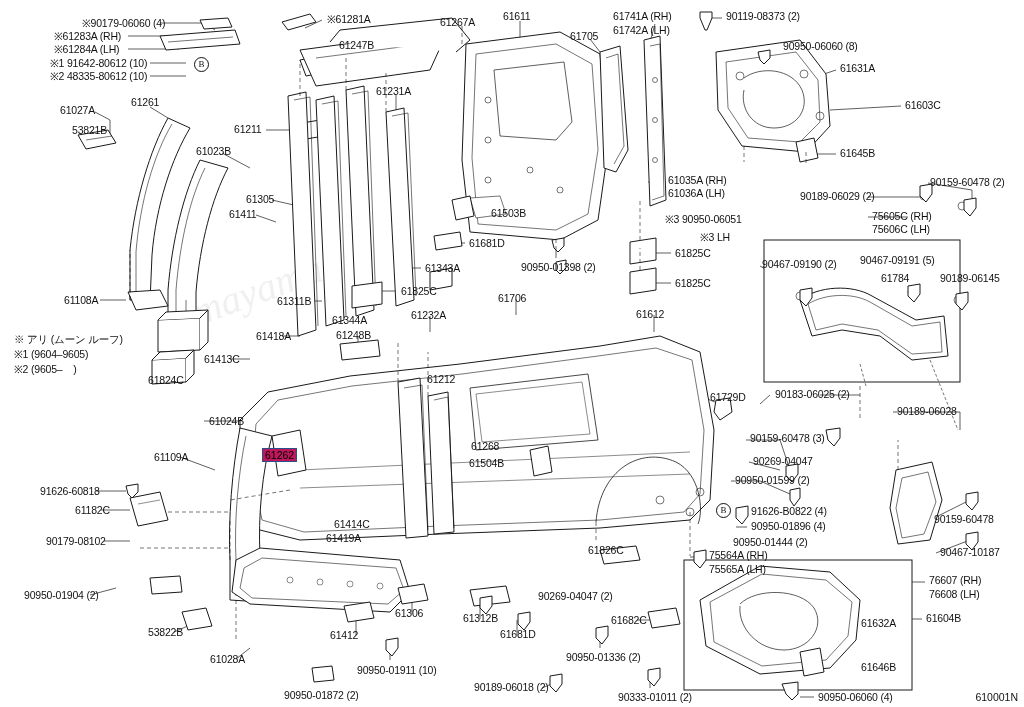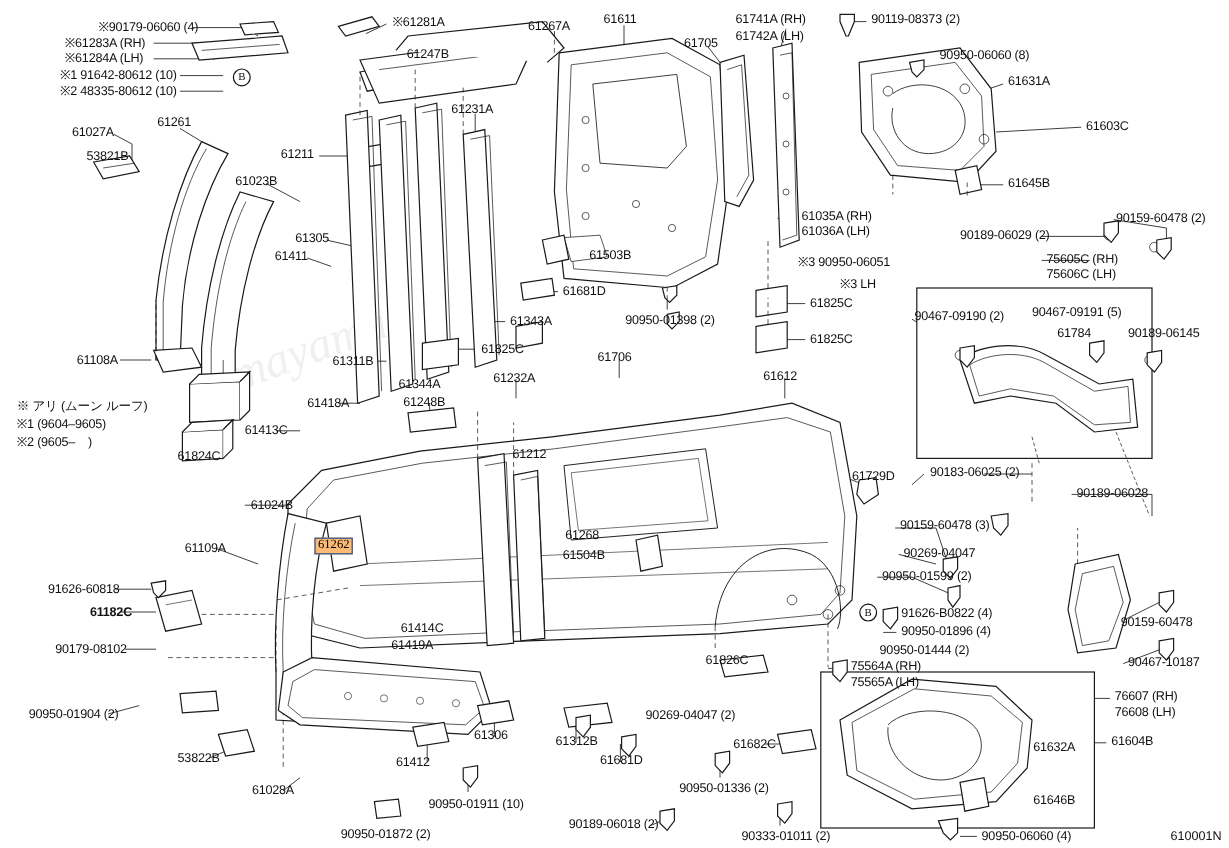--- a/index.html
+++ b/index.html
@@ -500,21 +500,21 @@
       <div class="lbl" style="left: 710px; top: 392px;">61729D</div>
       <div class="lbl" style="left: 897px; top: 406px;">90189-06028</div>
       <div class="lbl" style="left: 178px; top: 416px; margin-left: 31px;">61024B</div>
       <div class="lbl" style="left: 471px; top: 441px; text-align: right;">61268</div>
       <div class="lbl" style="left: 154px; top: 452px;">61109A</div>
       <div class="lbl" style="left: 469px; top: 458px;">61504B</div>
       <div class="lbl" style="left: 750px; top: 433px;">90159-60478 (3)</div>
       <div class="lbl" style="left: 753px; top: 456px;">90269-04047</div>
       <div class="lbl" style="left: 40px; top: 486px;">91626-60818</div>
       <div class="lbl" style="left: 735px; top: 475px;">90950-01599 (2)</div>
-      <div class="lbl" style="left: 75px; top: 505px; font-weight: bold;">61182C</div>
+      <div class="lbl" style="left: 75px; top: 505px;">61182C</div>
       <div class="lbl" style="left: 751px; top: 506px;">91626-B0822 (4)</div>
       <div class="lbl" style="left: 751px; top: 521px;">90950-01896 (4)</div>
       <div class="lbl" style="left: 46px; top: 536px;">90179-08102</div>
       <div class="lbl" style="left: 334px; top: 519px;">61414C</div>
       <div class="lbl" style="left: 326px; top: 533px;">61419A</div>
       <div class="lbl" style="left: 934px; top: 514px;">90159-60478</div>
       <div class="lbl" style="left: 733px; top: 537px;">90950-01444 (2)</div>
       <div class="lbl" style="left: 588px; top: 545px;">61826C</div>
       <div class="lbl" style="left: 709px; top: 550px;">75564A (RH)</div>
       <div class="lbl" style="left: 709px; top: 564px;">75565A (LH)</div>
@@ -534,21 +534,21 @@
       <div class="lbl" style="left: 210px; top: 654px;">61028A</div>
       <div class="lbl" style="left: 357px; top: 665px;">90950-01911 (10)</div>
       <div class="lbl" style="left: 566px; top: 652px;">90950-01336 (2)</div>
       <div class="lbl" style="left: 861px; top: 662px;">61646B</div>
       <div class="lbl" style="left: 284px; top: 690px;">90950-01872 (2)</div>
       <div class="lbl" style="left: 474px; top: 682px;">90189-06018 (2)</div>
       <div class="lbl" style="left: 618px; top: 692px;">90333-01011 (2)</div>
       <div class="lbl" style="left: 818px; top: 692px;">90950-06060 (4)</div>
     </div>
 
-  <div class="hl" style="left: 262px; top: 448px; background: #fdba74; border-color: rgb(43, 79, 138); font-family: Liberation Serif, serif;">61262</div>
+  <div class="hl" style="left: 262px; top: 448px; background: #be185d; border-color: rgb(43, 79, 138);">61262</div>
 
   <div id="markers">
       <div class="circle-b" style="left: 194px; top: 57px;">B</div>
       <div class="circle-b" style="left: 716px; top: 503px;">B</div>
     </div>
 
   <div class="footer">610001N</div>
 </div>
 
 </body></html>

